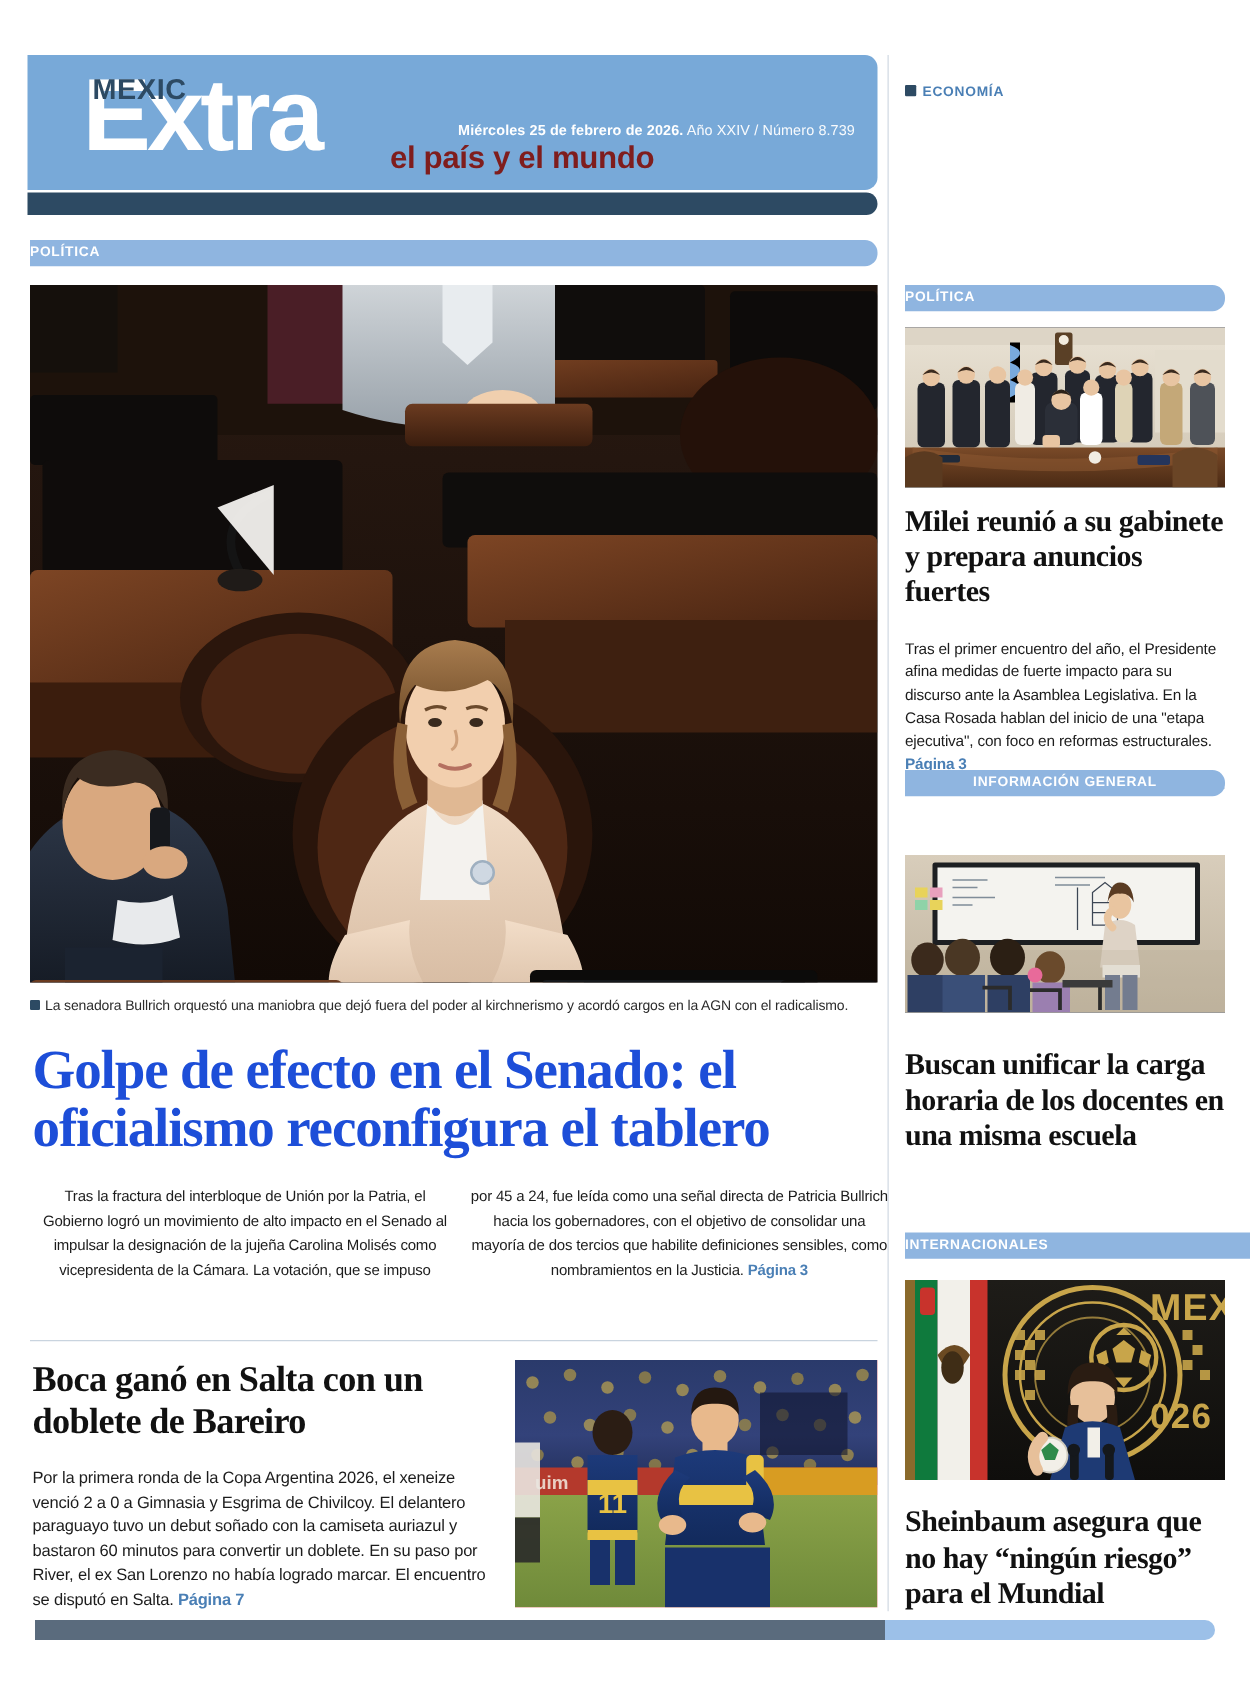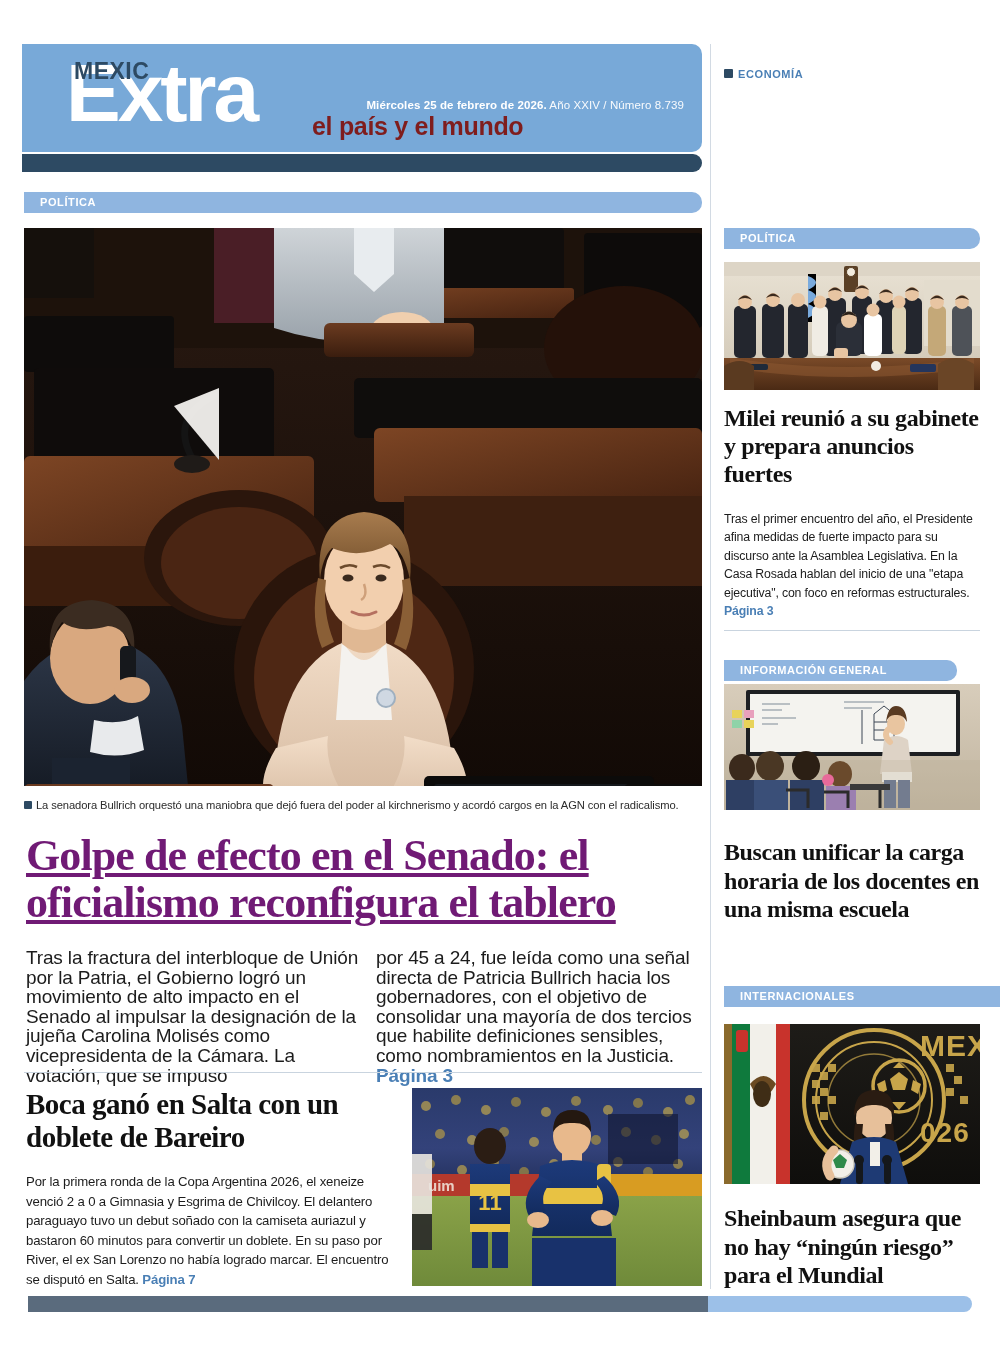--- a/index.html
+++ b/index.html
@@ -85,21 +85,20 @@
     position: absolute;
     height: 21px;
     background: #8fb5e0;
     border-top-right-radius: 10px;
     border-bottom-right-radius: 10px;
     color: #ffffff;
     font-size: 11px;
     font-weight: bold;
     letter-spacing: 0.6px;
     line-height: 21px;
-    padding-left: 16px;
   }
 
   
   .main-photo {
     position: absolute;
     left: 24px; top: 228px;
     width: 678px; height: 558px;
     overflow: hidden;
     background: #1a1410;
   }
@@ -123,33 +122,32 @@
   }
 
   .main-head {
     position: absolute;
     left: 26px; top: 832px;
     width: 690px;
     font-family: "Liberation Serif", serif;
     font-weight: bold;
     font-size: 44px;
     line-height: 47px;
-    color: #701a75;
+    color: #1d4ed8;
     letter-spacing: -0.9px;
-    text-decoration: underline;
   }
 
   .lede {
     position: absolute;
     top: 948px;
-    font-size: 19px;
+    font-size: 12px;
     line-height: 19.6px;
     color: #1c1c1c;
     letter-spacing: -0.15px;
-    text-align: left;
+    text-align: center;
   }
   .lede.col1 { left: 26px; width: 340px; }
   .lede.col2 { left: 376px; width: 335px; }
   .pageref { color: #4a7fb5; font-weight: bold; white-space: nowrap; }
 
   .hr-left {
     position: absolute;
     left: 24px; top: 1072px;
     width: 678px; height: 1px;
     background: #c9d4df;
@@ -602,21 +600,21 @@
       <path d="M214 102 q18 -12 36 0 l0 26 h-36 z" fill="#6a4526"></path>
     </svg>
   </div>
 
   <h2 class="rc-head" style="top:404px; font-size:24px; line-height:28px;">Milei reunió a su gabinete y prepara anuncios fuertes</h2>
 
   <p class="rc-body" style="top:510px;"><span>Tras el primer encuentro del año, el Presidente afina medidas de fuerte impacto para su discurso ante la Asamblea Legislativa. En la Casa Rosada hablan del inicio de una "etapa ejecutiva", con foco en reformas estructurales. </span><span class="pageref">Página 3</span></p>
 
   <div class="hr-right" style="top:630px;"></div>
 
-  <div class="seclabel" style="left:724px; top:660px; width:233px;">INFORMACIÓN GENERAL</div>
+  <div class="seclabel" style="left:724px; top:616px; width:256px;text-align:center;">INFORMACIÓN GENERAL</div>
 
   <div class="rc-photo" style="top:684px; width:256px; height:126px;">
     <svg class="ph" viewBox="0 0 256 126" preserveAspectRatio="xMidYMid slice">
       <defs>
         <linearGradient id="wallc" x1="0" y1="0" x2="0" y2="1">
           <stop offset="0%" stop-color="#d8cdbb"></stop>
             <stop offset="100%" stop-color="#c0b49f"></stop>
         </linearGradient>
       </defs>
       <rect width="256" height="126" fill="url(#wallc)"></rect>

